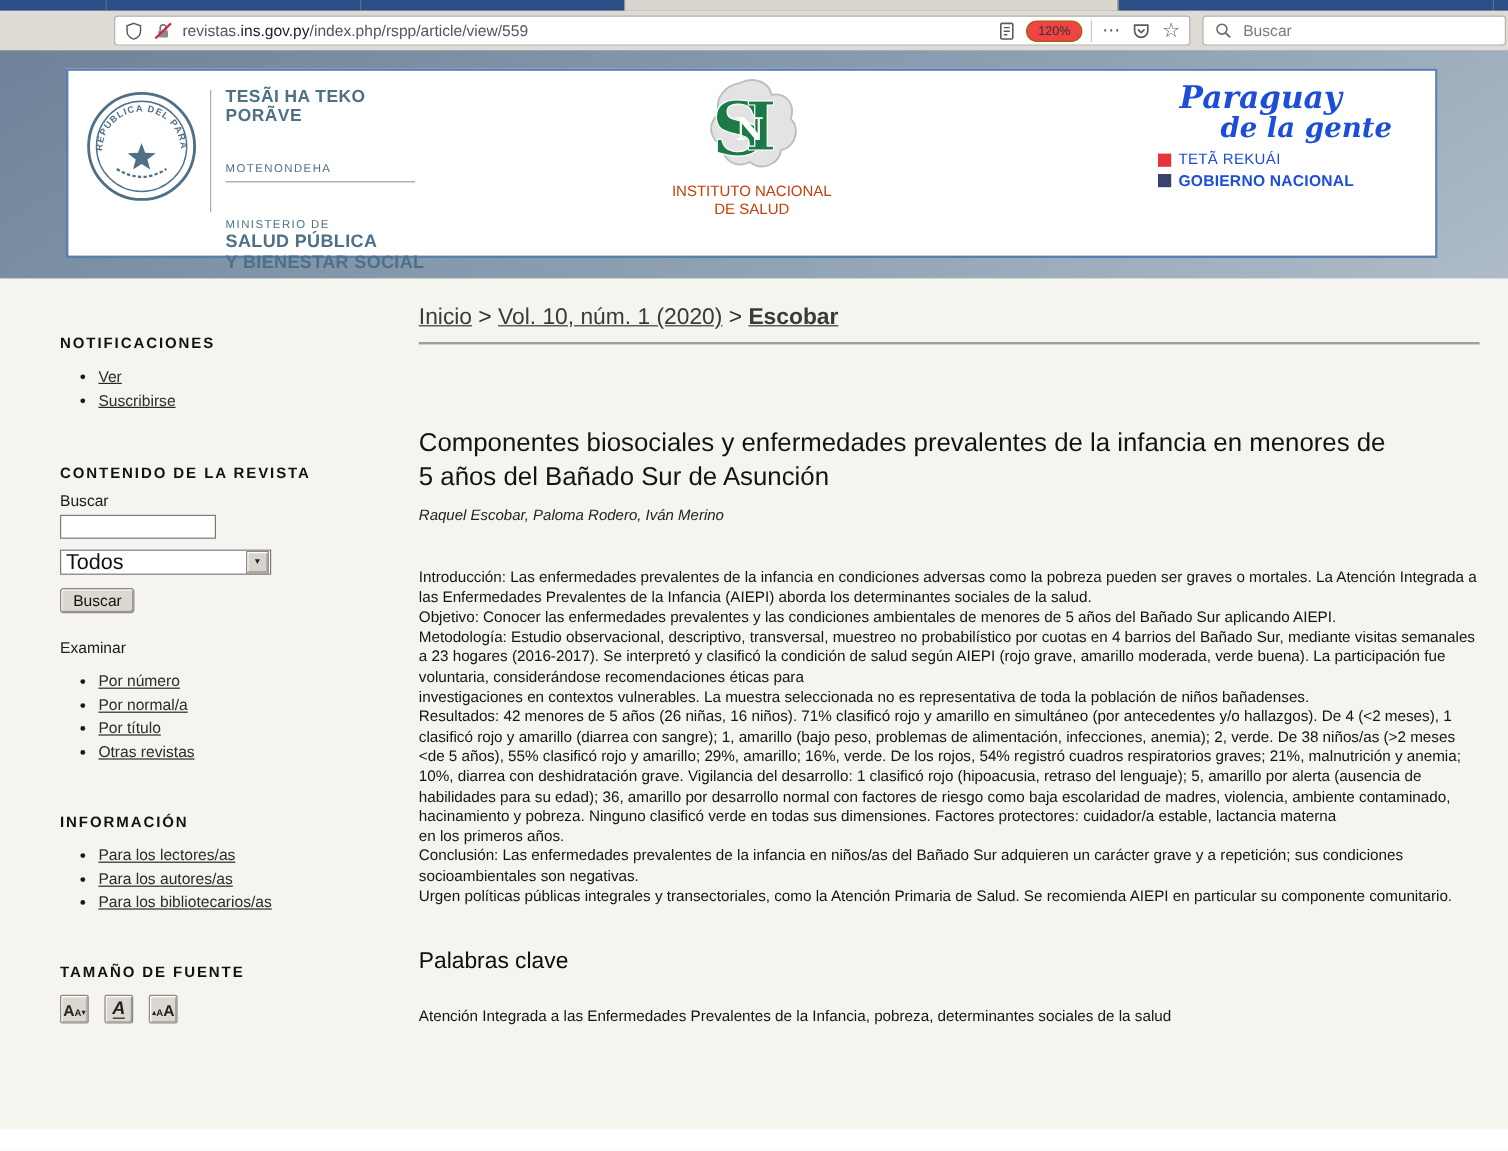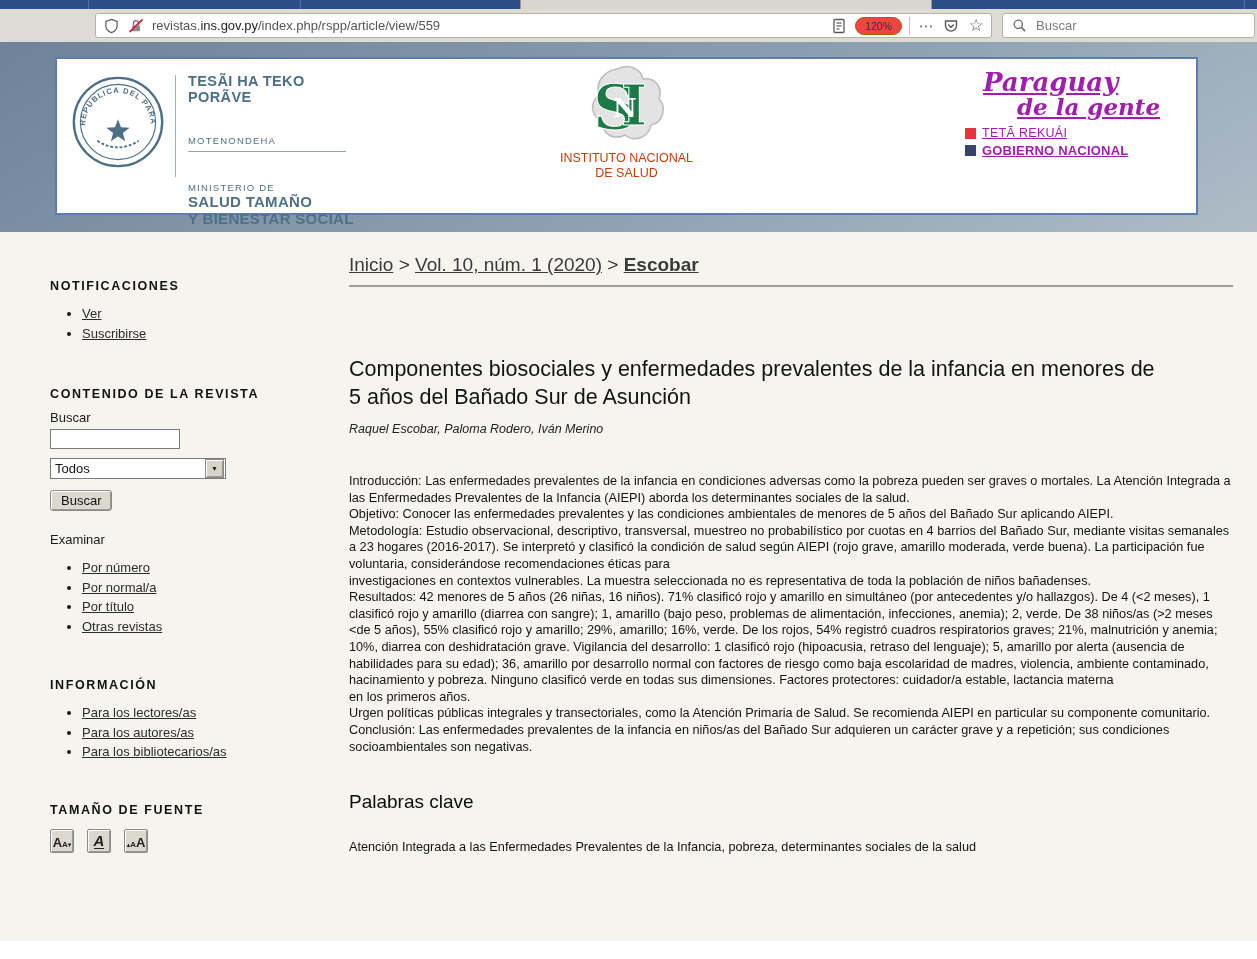--- a/index.html
+++ b/index.html
@@ -27,40 +27,40 @@
   .banner-box{position:absolute;left:55px;top:15px;width:1143px;height:158px;background:#fff;border:2px solid #5b7eb1;box-sizing:border-box;}
   .seal{position:absolute;left:14px;top:16px;}
   .vline{position:absolute;left:118px;top:16px;width:1px;height:102px;background:#9db0bd;}
   .ministry{position:absolute;left:131px;top:14px;color:#4e7087;}
   .ministry .big{font-size:14.5px;font-weight:bold;line-height:16px;letter-spacing:.4px;}
   .ministry .small{font-size:9.5px;letter-spacing:1.2px;line-height:13px;margin-top:29px;}
   .ministry .mline{width:158px;height:1px;background:#8fa5b3;margin:4px 0 3px 0;}
   .ministry .big2{font-size:15px;font-weight:bold;line-height:16.5px;letter-spacing:.3px;}
   .institute{position:absolute;left:50%;top:6px;transform:translateX(-50%);width:240px;text-align:center;}
   .institute .iname{font-size:12.5px;font-weight:normal;color:#c2410c;line-height:15px;}
-  .government{position:absolute;right:26px;top:10px;width:215px;color:#a21caf;text-decoration:underline;}
+  .government{position:absolute;right:26px;top:10px;width:215px;color:#1d4ed8;}
   .script1{font-family:"DejaVu Serif",serif;font-style:italic;font-weight:bold;font-size:26px;line-height:26px;margin-left:28px;}
   .script2{font-family:"DejaVu Serif",serif;font-style:italic;font-weight:bold;font-size:23px;line-height:24px;margin-left:62px;}
   .gov-row{display:flex;align-items:center;gap:6px;margin-top:7px;margin-left:10px;}
   .sq{width:11px;height:11px;flex:none;}
   .sq.red{background:#e8323c;}
   .sq.navy{background:#39426e;}
   .gov-row .lab1{font-size:12.5px;letter-spacing:.3px;}
   .gov-row .lab2{font-size:13px;font-weight:bold;letter-spacing:.2px;}
   .journal-title{position:absolute;left:0;bottom:7px;width:100%;text-align:center;font-size:15.5px;font-weight:bold;letter-spacing:7px;color:#53748c;}
   
   .sidebar{position:absolute;left:50px;top:279px;width:272px;font-size:13px;}
   .side-h{font-size:12.5px;font-weight:bold;letter-spacing:1.6px;color:#111;}
   .side-ul{list-style:disc;margin:12px 0 0 0;padding-left:32px;}
   .side-ul li{line-height:18.5px;margin-bottom:1px;}
   .side-link{color:#2b2b2b;text-decoration:underline;cursor:pointer;}
   .plain-label{font-size:13px;color:#1a1a1a;}
   .s-input{width:122px;height:18px;border:1px solid #7a7a7a;background:#fff;font-family:"Liberation Sans",sans-serif;font-size:12px;padding:0 3px;}
   .s-select{width:176px;height:21px;border:1px solid #7a7a7a;background:#fff;display:flex;align-items:center;box-sizing:border-box;cursor:pointer;}
-  .s-select .val{flex:1;padding-left:4px;font-size:13px;color:#111;}
+  .s-select .val{flex:1;padding-left:4px;font-size:18px;color:#111;}
   .s-select .arrow-btn{width:17px;height:17px;margin-right:1px;background:#d8d4cc;border:1px solid #8a8a8a;box-shadow:inset 1px 1px 0 #fff,inset -1px -1px 0 #9a9a94;display:flex;align-items:center;justify-content:center;font-size:7px;color:#222;}
   .bevel-btn{display:inline-block;background:#dcd8d0;border:1px solid #8a8a8a;border-radius:3px;box-shadow:inset 1px 1px 0 #fff,inset -1px -1px 0 #9a9a94;font-family:"Liberation Sans",sans-serif;font-size:13px;color:#111;padding:2px 10px;cursor:pointer;}
   .fontsize-row{display:flex;gap:13px;margin-top:12px;}
   .fs-btn{width:24px;height:24px;background:#dcd8d0;border:1px solid #8a8a8a;border-radius:2px;box-shadow:inset 1px 1px 0 #fff,inset -1px -1px 0 #9a9a94;display:flex;align-items:flex-end;justify-content:center;padding:0 0 3px 0;cursor:pointer;color:#222;}
   .fs-big{font-size:13px;font-weight:bold;line-height:12px;}
   .fs-small{font-size:8px;font-weight:bold;line-height:9px;}
   .fs-caret{font-size:7px;line-height:8px;}
   .fs-cur{font-size:15px;font-weight:bold;font-style:italic;line-height:14px;border-bottom:1px solid #222;}
   
   .main{position:absolute;left:349px;top:254px;width:884px;}
@@ -146,21 +146,21 @@
     </svg>
 
     <div class="vline"></div>
 
     <div class="ministry">
       <div class="big">TESÃI HA TEKO</div>
       <div class="big">PORÃVE</div>
       <div class="small">MOTENONDEHA</div>
       <div class="mline"></div>
       <div class="small">MINISTERIO DE</div>
-      <div class="big2">SALUD TAMAÑO</div>
+      <div class="big2">SALUD PÚBLICA</div>
       <div class="big2">Y BIENESTAR SOCIAL</div>
     </div>
 
     <div class="institute">
       <svg width="96" height="82" viewBox="0 0 96 82">
         <path d="M38 4 C50 -2 62 4 64 14 C76 12 84 22 80 34 C88 42 84 58 72 60 C70 72 56 78 46 70 C34 76 22 68 24 56 C12 52 10 38 20 30 C16 16 26 6 38 4 Z" fill="#e3e3e3" stroke="#bcbcbc" stroke-width="1.5"></path>
         <text x="14" y="64" font-family="DejaVu Serif, serif" font-weight="bold" font-size="62" fill="#1b7a46" stroke="#ffffff" stroke-width="1">S</text>
         <text x="42" y="60" font-family="DejaVu Serif, serif" font-weight="bold" font-size="56" fill="#1b7a46" stroke="#ffffff" stroke-width="1">I</text>
         <text x="34" y="52" font-family="DejaVu Serif, serif" font-weight="bold" font-size="26" fill="#ffffff">N</text>
       </svg>
@@ -247,21 +247,21 @@
   <div class="a-title">Componentes biosociales y enfermedades prevalentes de la infancia en menores de 5 años del Bañado Sur de Asunción</div>
   <div class="a-authors">Raquel Escobar, Paloma Rodero, Iván Merino</div>
 
   <div class="abstract">
     <div>Introducción: Las enfermedades prevalentes de la infancia en condiciones adversas como la pobreza pueden ser graves o mortales. La Atención Integrada a las Enfermedades Prevalentes de la Infancia (AIEPI) aborda los determinantes sociales de la salud.</div>
     <div>Objetivo: Conocer las enfermedades prevalentes y las condiciones ambientales de menores de 5 años del Bañado Sur aplicando AIEPI.</div>
     <div>Metodología: Estudio observacional, descriptivo, transversal, muestreo no probabilístico por cuotas en 4 barrios del Bañado Sur, mediante visitas semanales a 23 hogares (2016-2017). Se interpretó y clasificó la condición de salud según AIEPI (rojo grave, amarillo moderada, verde buena). La participación fue voluntaria, considerándose recomendaciones éticas para</div>
     <div>investigaciones en contextos vulnerables. La muestra seleccionada no es representativa de toda la población de niños bañadenses.</div>
     <div>Resultados: 42 menores de 5 años (26 niñas, 16 niños). 71% clasificó rojo y amarillo en simultáneo (por antecedentes y/o hallazgos). De 4 (&lt;2 meses), 1 clasificó rojo y amarillo (diarrea con sangre); 1, amarillo (bajo peso, problemas de alimentación, infecciones, anemia); 2, verde. De 38 niños/as (&gt;2 meses &lt;de 5 años), 55% clasificó rojo y amarillo; 29%, amarillo; 16%, verde. De los rojos, 54% registró cuadros respiratorios graves; 21%, malnutrición y anemia; 10%, diarrea con deshidratación grave. Vigilancia del desarrollo: 1 clasificó rojo (hipoacusia, retraso del lenguaje); 5, amarillo por alerta (ausencia de habilidades para su edad); 36, amarillo por desarrollo normal con factores de riesgo como baja escolaridad de madres, violencia, ambiente contaminado, hacinamiento y pobreza. Ninguno clasificó verde en todas sus dimensiones. Factores protectores: cuidador/a estable, lactancia materna</div>
     <div>en los primeros años.</div>
+    <div>Conclusión: Las enfermedades prevalentes de la infancia en niños/as del Bañado Sur adquieren un carácter grave y a repetición; sus condiciones socioambientales son negativas.</div>
     <div>Urgen políticas públicas integrales y transectoriales, como la Atención Primaria de Salud. Se recomienda AIEPI en particular su componente comunitario.</div>
-    <div>Conclusión: Las enfermedades prevalentes de la infancia en niños/as del Bañado Sur adquieren un carácter grave y a repetición; sus condiciones socioambientales son negativas.</div>
   </div>
 
   <div class="sec-h pk">Palabras clave</div>
   <div class="kw">Atención Integrada a las Enfermedades Prevalentes de la Infancia, pobreza, determinantes sociales de la salud</div>
 </div>
 
 <div class="bottom-strip"></div>
 
 </body></html>

